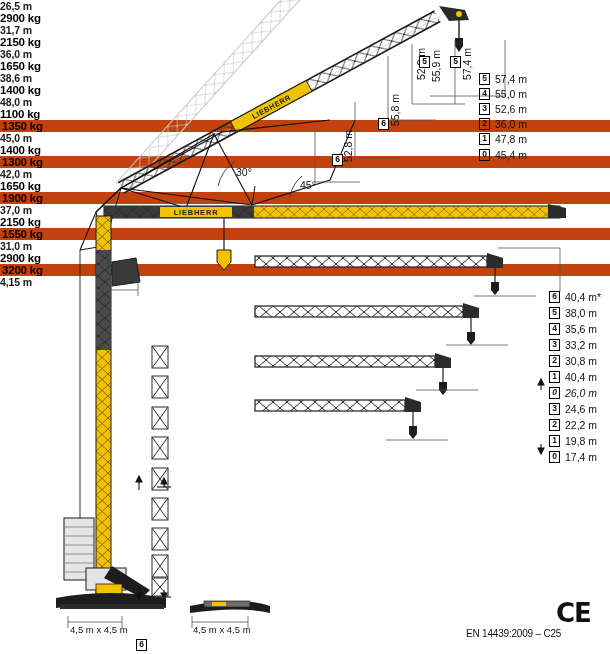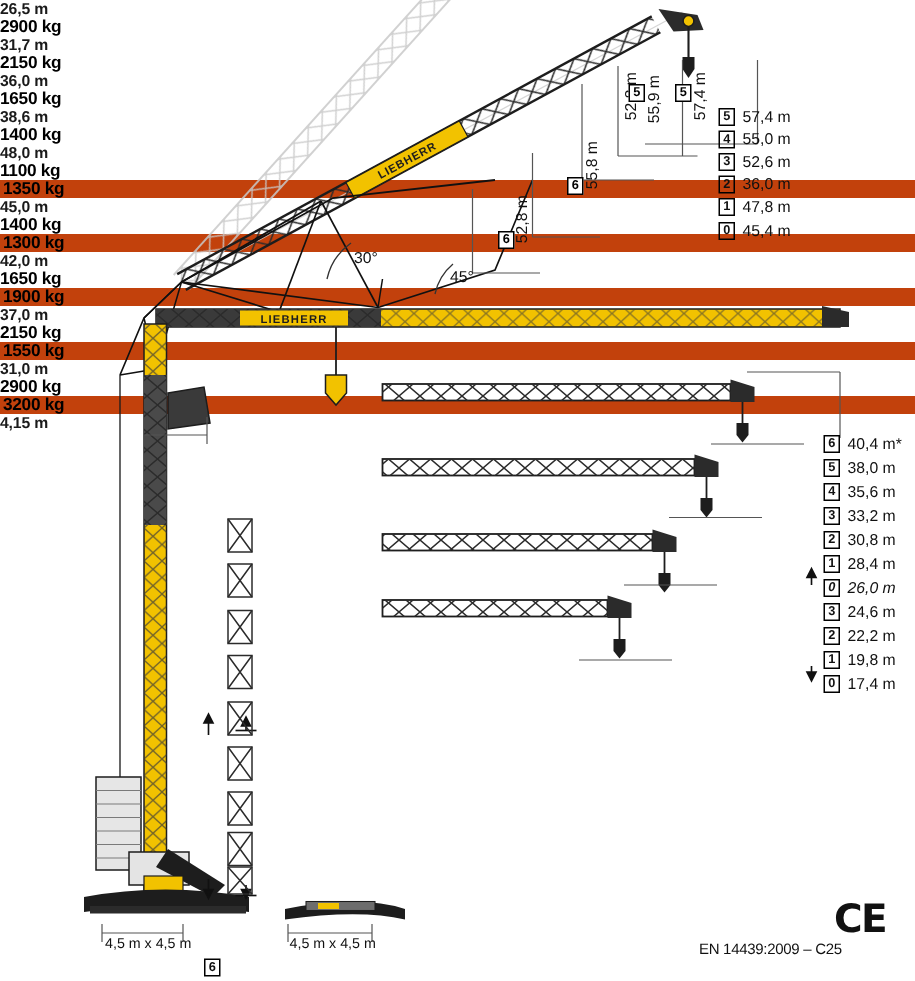--- a/index.html
+++ b/index.html
@@ -320,21 +320,21 @@
   <div class="tblrow" style="left:549px;top:322px;">
     <span class="bx">4</span><span class="vv">35,6 m</span>
   </div>
   <div class="tblrow" style="left:549px;top:338px;">
     <span class="bx">3</span><span class="vv">33,2 m</span>
   </div>
   <div class="tblrow" style="left:549px;top:354px;">
     <span class="bx">2</span><span class="vv">30,8 m</span>
   </div>
   <div class="tblrow" style="left:549px;top:370px;">
-    <span class="bx">1</span><span class="vv">28,4 m</span>
+    <span class="bx">1</span><span class="vv">40,4 m</span>
   </div>
   <div class="tblrow" style="left:549px;top:386px;font-style:italic;">
     <span class="bx">0</span><span class="vv">26,0 m</span>
   </div>
   <div class="tblrow" style="left:549px;top:402px;">
     <span class="bx">3</span><span class="vv">24,6 m</span>
   </div>
   <div class="tblrow" style="left:549px;top:418px;">
     <span class="bx">2</span><span class="vv">22,2 m</span>
   </div>

